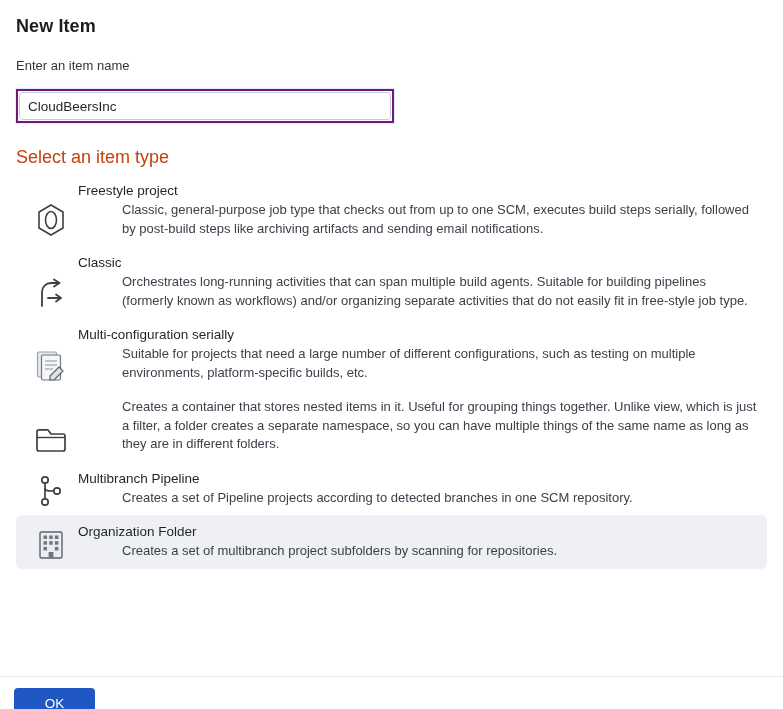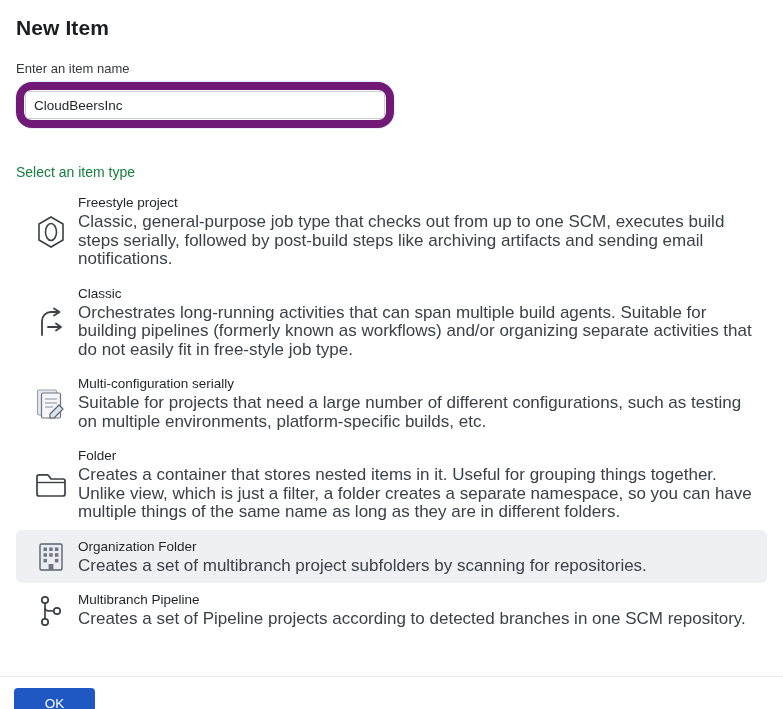--- a/index.html
+++ b/index.html
@@ -16,66 +16,66 @@
     position: relative;
   }
   .page {
     position: relative;
     width: 783px;
     height: 709px;
     box-sizing: border-box;
     padding: 0 16px;
   }
   .page-title {
-    font-size: 21px;
+    font-size: 18px;
     font-weight: bold;
     color: #1c1d1f;
     margin: 16px 0 0 0;
     letter-spacing: 0.1px;
   }
   .field-label {
     font-size: 13px;
     color: #35373d;
     margin-top: 21px;
-    margin-bottom: 6px;
+    margin-bottom: 16px;
   }
   .name-input-wrap {
     width: 378px;
-    border: 8px solid #701a75;
-    border-radius: 16px;
+    border: 2px solid #701a75;
+    border-radius: 0;
     padding: 1px;
     box-sizing: border-box;
     box-shadow: 0 0 0 1px rgba(74,144,226,0.15);
     background: #fff;
   }
   .name-input {
     width: 100%;
     box-sizing: border-box;
     border: 1px solid #c9ced6;
     border-radius: 4px;
     height: 28px;
     font-size: 13.5px;
     padding: 4px 8px;
     color: #1f2328;
     outline: none;
     font-family: "Liberation Sans", sans-serif;
     background: #fff;
   }
   .select-label {
-    font-size: 14px;
-    color: #15803d;
-    margin-top: 36px;
+    font-size: 18px;
+    color: #c2410c;
+    margin-top: 24px;
     margin-bottom: 4px;
   }
   .item-list {
     margin-top: 6px;
   }
   .item-row {
     display: flex;
-    align-items: center;
+    align-items: flex-end;
     padding: 8px 6px 8px 8px;
     border-radius: 6px;
     position: relative;
   }
   .item-row.selected {
     background: #eef0f3;
   }
   .item-icon {
     width: 54px;
     min-width: 54px;
@@ -88,23 +88,24 @@
     flex: 1;
     padding-right: 4px;
   }
   .item-title {
     font-size: 13.5px;
     color: #1f2328;
     margin-bottom: 2px;
     line-height: 17px;
   }
   .item-desc {
-    font-size: 17px;
+    font-size: 13px;
     color: #3c4049;
     line-height: 18.5px;
+    margin-left: 44px;
   }
   .bottom-bar {
     position: absolute;
     left: 0;
     bottom: 0;
     width: 783px;
     height: 48px;
     background: #ffffff;
     border-top: 1px solid #e8eaed;
   }
@@ -196,22 +197,37 @@
     </div>
 
     <div class="item-row">
       <div class="item-icon">
         <svg width="34" height="28" viewBox="0 0 34 28">
           <path d="M3 8 L3 23 C3 24.1 3.9 25 5 25 L29 25 C30.1 25 31 24.1 31 23 L31 10 C31 8.9 30.1 8 29 8 L17 8 L14.5 4.5 C14.1 4 13.6 3.8 13 3.8 L5 3.8 C3.9 3.8 3 4.7 3 5.8 Z" fill="none" stroke="#3b3f46" stroke-width="1.7" stroke-linejoin="round"></path>
           <line x1="3" y1="11.5" x2="31" y2="11.5" stroke="#3b3f46" stroke-width="1.4"></line>
         </svg>
       </div>
       <div class="item-text">
-        <div class="item-title">Folder</div>
         <div class="item-desc">Creates a container that stores nested items in it. Useful for grouping things together. Unlike view, which is just a filter, a folder creates a separate namespace, so you can have multiple things of the same name as long as they are in different folders.</div>
+      </div>
+    </div>
+
+    <div class="item-row">
+      <div class="item-icon">
+        <svg width="28" height="32" viewBox="0 0 28 32">
+          <circle cx="8" cy="5" r="3.2" fill="none" stroke="#3b3f46" stroke-width="1.7"></circle>
+          <circle cx="8" cy="27" r="3.2" fill="none" stroke="#3b3f46" stroke-width="1.7"></circle>
+          <circle cx="20" cy="16" r="3.2" fill="none" stroke="#3b3f46" stroke-width="1.7"></circle>
+          <path d="M8 8.2 L8 23.8" fill="none" stroke="#3b3f46" stroke-width="1.7"></path>
+          <path d="M8 13 C8 16 11 16 16.8 16" fill="none" stroke="#3b3f46" stroke-width="1.7"></path>
+        </svg>
+      </div>
+      <div class="item-text">
+        <div class="item-title">Multibranch Pipeline</div>
+        <div class="item-desc">Creates a set of Pipeline projects according to detected branches in one SCM repository.</div>
       </div>
     </div>
 
     <div class="item-row selected">
       <div class="item-icon">
         <svg width="30" height="32" viewBox="0 0 30 32">
           <rect x="4" y="3" width="22" height="26" rx="1.5" fill="#e9ecf1" stroke="#5c6370" stroke-width="1.4"></rect>
           <rect x="7.5" y="6.5" width="3.5" height="3.5" fill="#6f7680"></rect>
           <rect x="13.2" y="6.5" width="3.5" height="3.5" fill="#6f7680"></rect>
           <rect x="18.9" y="6.5" width="3.5" height="3.5" fill="#6f7680"></rect>
@@ -222,36 +238,20 @@
           <rect x="18.9" y="17.9" width="3.5" height="3.5" fill="#6f7680"></rect>
           <rect x="12.6" y="23" width="4.8" height="6" fill="#6f7680"></rect>
         </svg>
       </div>
       <div class="item-text">
         <div class="item-title">Organization Folder</div>
         <div class="item-desc">Creates a set of multibranch project subfolders by scanning for repositories.</div>
       </div>
     </div>
 
-    <div class="item-row">
-      <div class="item-icon">
-        <svg width="28" height="32" viewBox="0 0 28 32">
-          <circle cx="8" cy="5" r="3.2" fill="none" stroke="#3b3f46" stroke-width="1.7"></circle>
-          <circle cx="8" cy="27" r="3.2" fill="none" stroke="#3b3f46" stroke-width="1.7"></circle>
-          <circle cx="20" cy="16" r="3.2" fill="none" stroke="#3b3f46" stroke-width="1.7"></circle>
-          <path d="M8 8.2 L8 23.8" fill="none" stroke="#3b3f46" stroke-width="1.7"></path>
-          <path d="M8 13 C8 16 11 16 16.8 16" fill="none" stroke="#3b3f46" stroke-width="1.7"></path>
-        </svg>
-      </div>
-      <div class="item-text">
-        <div class="item-title">Multibranch Pipeline</div>
-        <div class="item-desc">Creates a set of Pipeline projects according to detected branches in one SCM repository.</div>
-      </div>
-    </div>
-
   </div>
 
   <div class="fade-strip"></div>
 
   <div class="bottom-bar">
     <button class="ok-button">OK</button>
   </div>
 
 </div>
 

